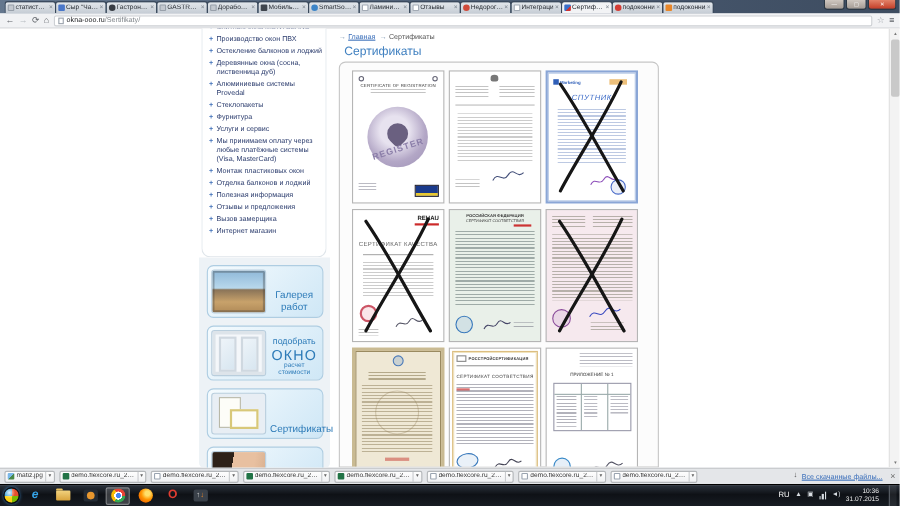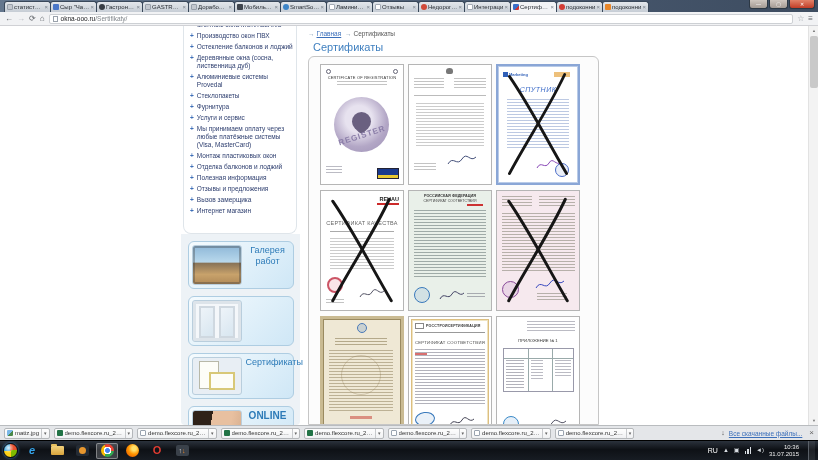--- a/index.html
+++ b/index.html
@@ -37,21 +37,21 @@
 .url .path{color:#80868b}
 
 
 .page{position:relative;height:399px;background:#fff;overflow:hidden}
 
 
 .menu-box{position:absolute;left:183px;top:-6px;width:114px;height:214px;background:#fff;border:1px solid #dfe5ea;border-top:none;border-radius:0 0 8px 8px;padding:1px 2px 0 6px;overflow:hidden}
 .menu-item{display:flex;gap:3px;font-size:6.5px;line-height:8px;color:#2c3d6e;margin-bottom:3px}
 .menu-bullet{color:#3e6fb8;font-weight:bold;flex:none}
 .widgets{position:absolute;left:181px;top:208px;width:119px;height:191px;background:#edf2f6;border-radius:0 0 4px 4px}
-.widget{width:106px;margin:7px auto 0;background:linear-gradient(135deg,#f5fbfe,#cfe7f6);border:1px solid #aecde2;border-radius:6px;display:flex;align-items:flex-start;padding:3px;gap:4px}
+.widget{width:106px;margin:7px auto 0;background:linear-gradient(135deg,#f5fbfe,#cfe7f6);border:1px solid #aecde2;border-radius:6px;display:flex;align-items:flex-end;padding:3px;gap:4px}
 .widget-img{width:50px;border-radius:3px;flex:none;border:1px solid #b9cedd}
 .w-text{flex:1;text-align:center;color:#2d7bb8}
 .w1 .widget-img{height:40px;background:linear-gradient(180deg,#8fb8d8 0%,#b8d8ec 42%,#8a7458 46%,#c8a26b 75%,#b08a58 100%);box-shadow:inset 0 0 0 2px rgba(60,60,60,.35)}
 .w1 .w-text{font-size:9px;line-height:11px}
 .w2 .widget-img{height:42px;background:#f4f7fa;box-shadow:inset 0 0 0 3px #dde4ea;position:relative}
 .pane{position:absolute;top:5px;width:16px;height:32px;border:2px solid #cfd8e0;background:linear-gradient(135deg,#eef4f9,#d8e6f0)}
 .pane.l{left:6px}.pane.r{right:6px}
 .w2 .l1{font-size:8px}.w2 .l2{font-size:13px;letter-spacing:1px}.w2 .l3{font-size:6px;line-height:6px}
 .w3 .widget-img{height:38px;background:#e8eef4;position:relative}
 .cert-mini{position:absolute;background:#fdfdf8;border:1px solid #b8b8a8}
@@ -288,20 +288,25 @@
     <div class="widgets">
       <div class="widget w1">
         <div class="widget-img"></div>
         <div class="w-text">Галерея работ</div>
       </div>
       <div class="widget w2">
         <div class="widget-img">
             <i class="pane l"></i>
             <i class="pane r"></i>
           </div>
+        <div class="w-text">
+          <div class="l1">подобрать</div>
+          <div class="l2">ОКНО</div>
+          <div class="l3">расчет стоимости</div>
+        </div>
       </div>
       <div class="widget w3">
         <div class="widget-img">
             <i class="cert-mini cm1"></i>
             <i class="cert-mini cm2"></i>
           </div>
         <div class="w-text">Сертификаты</div>
       </div>
       <div class="widget w4">
         <div class="widget-img"></div>

